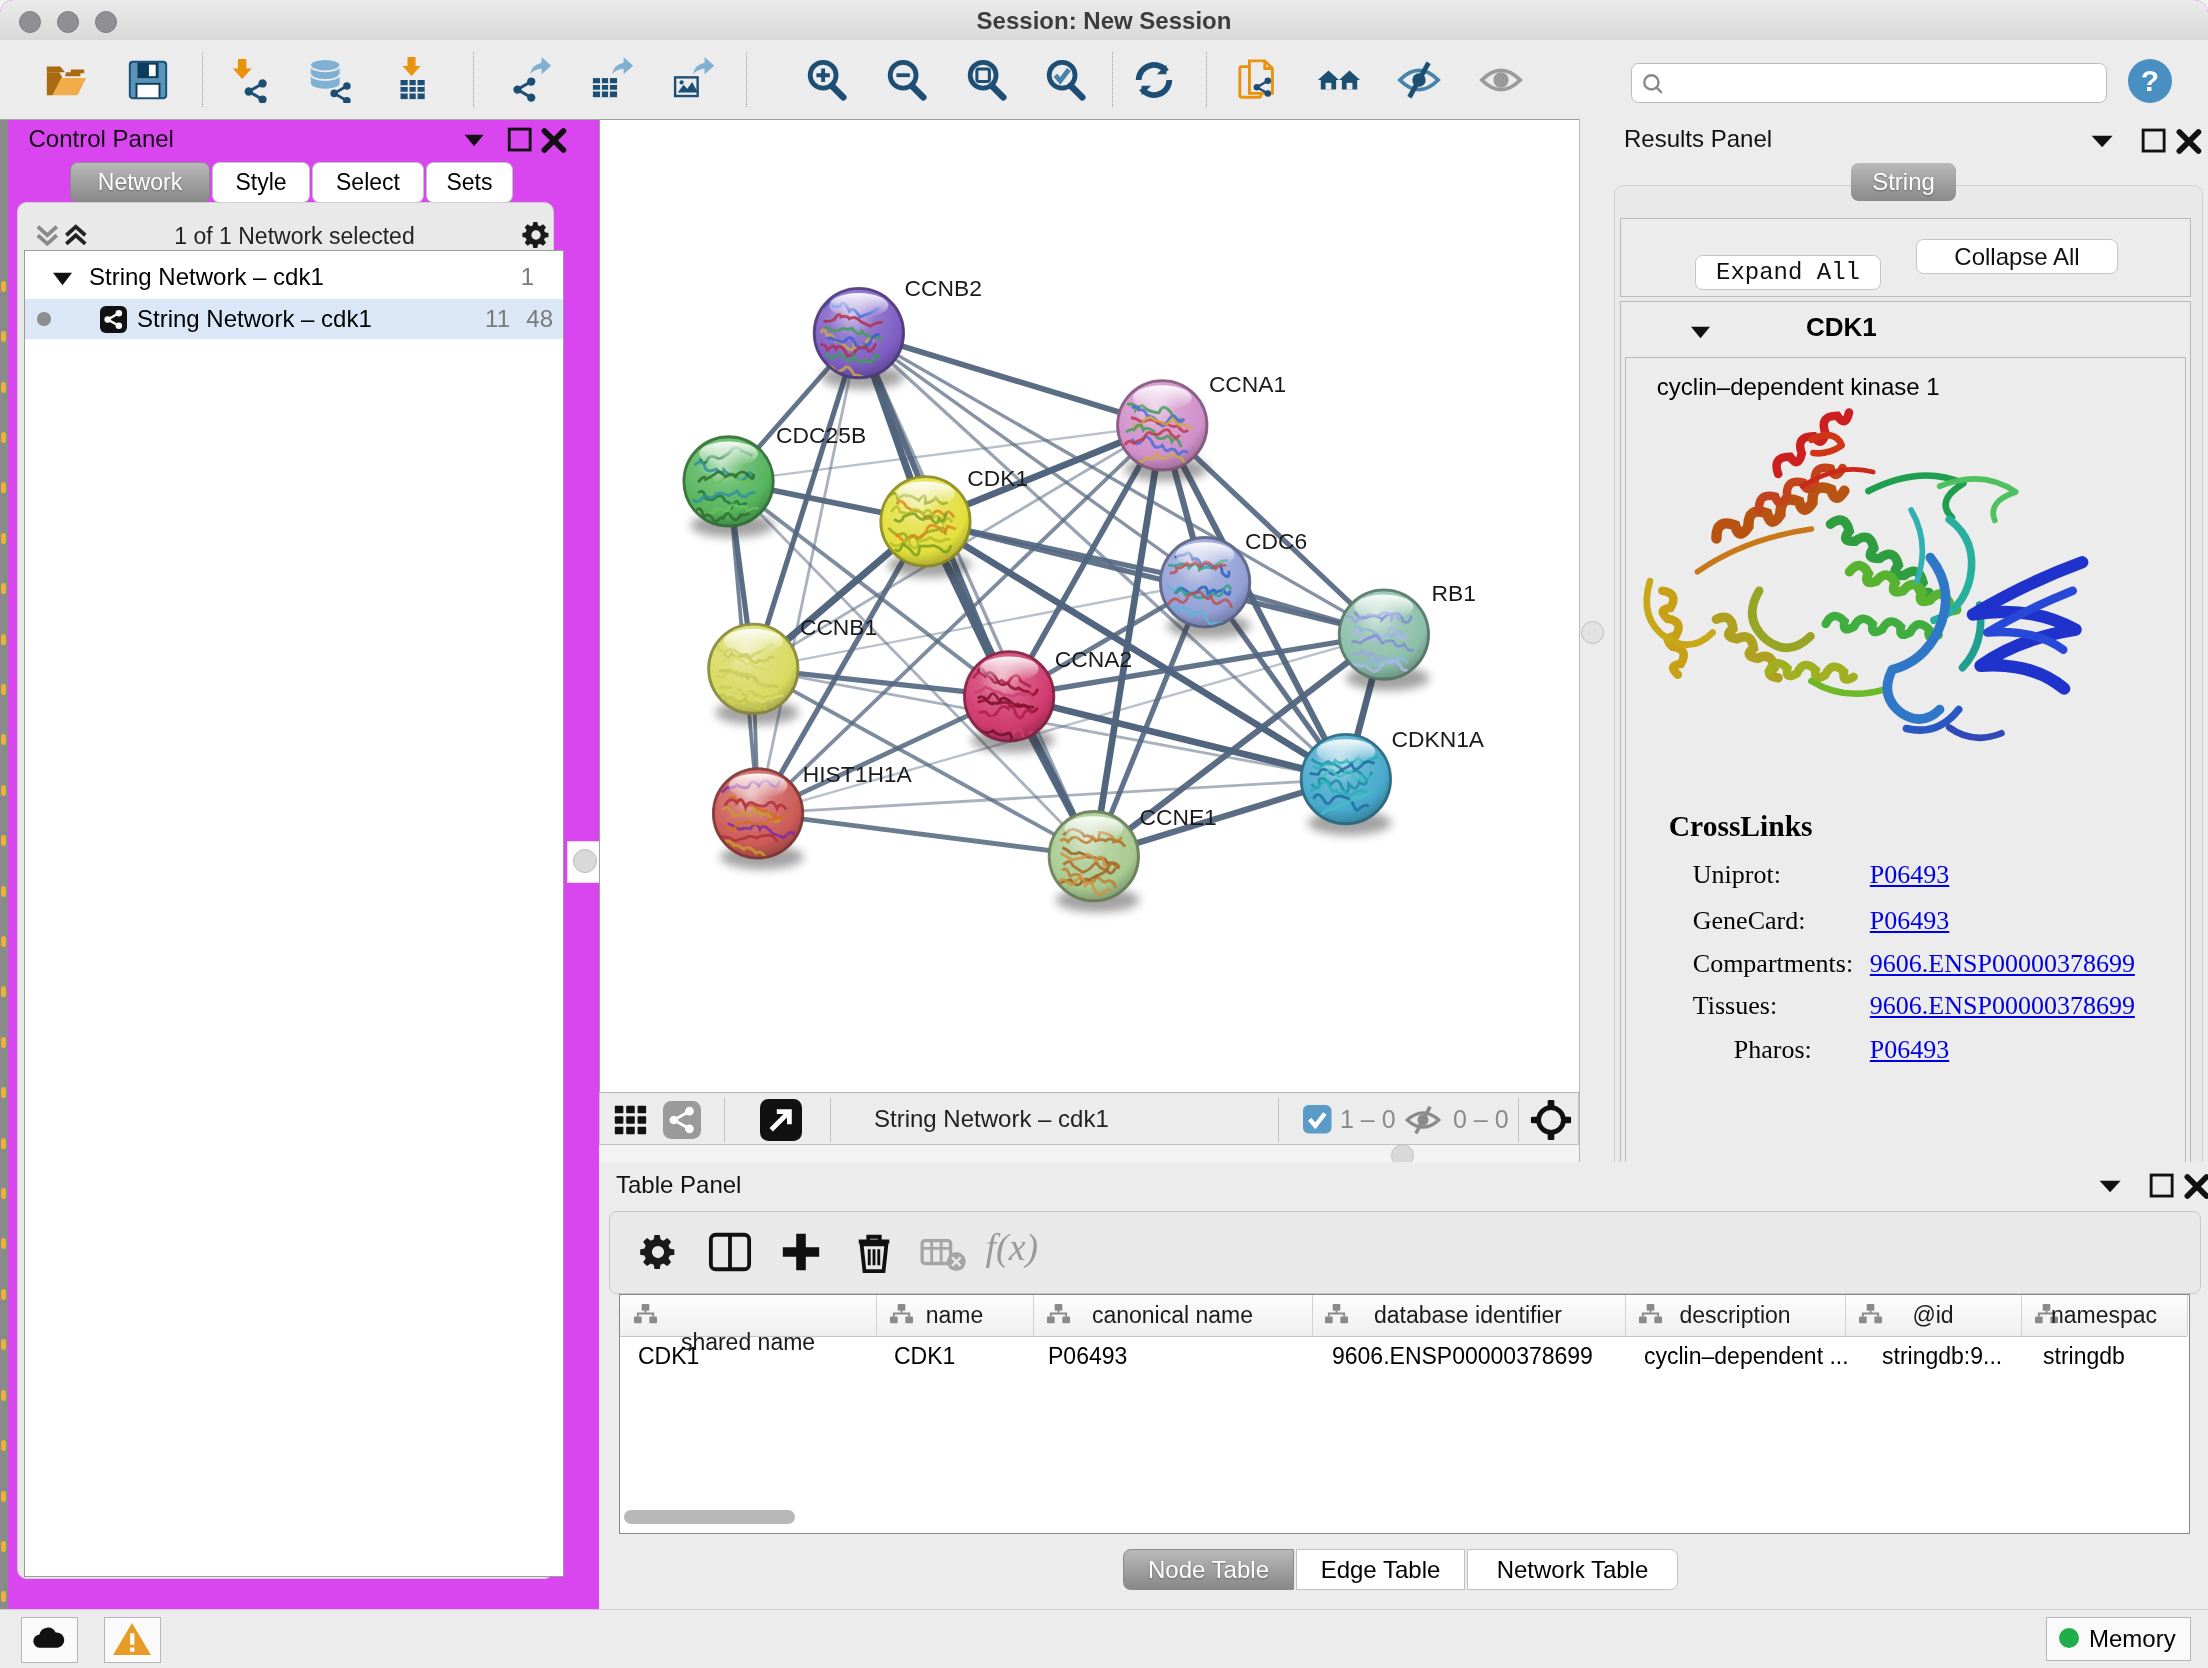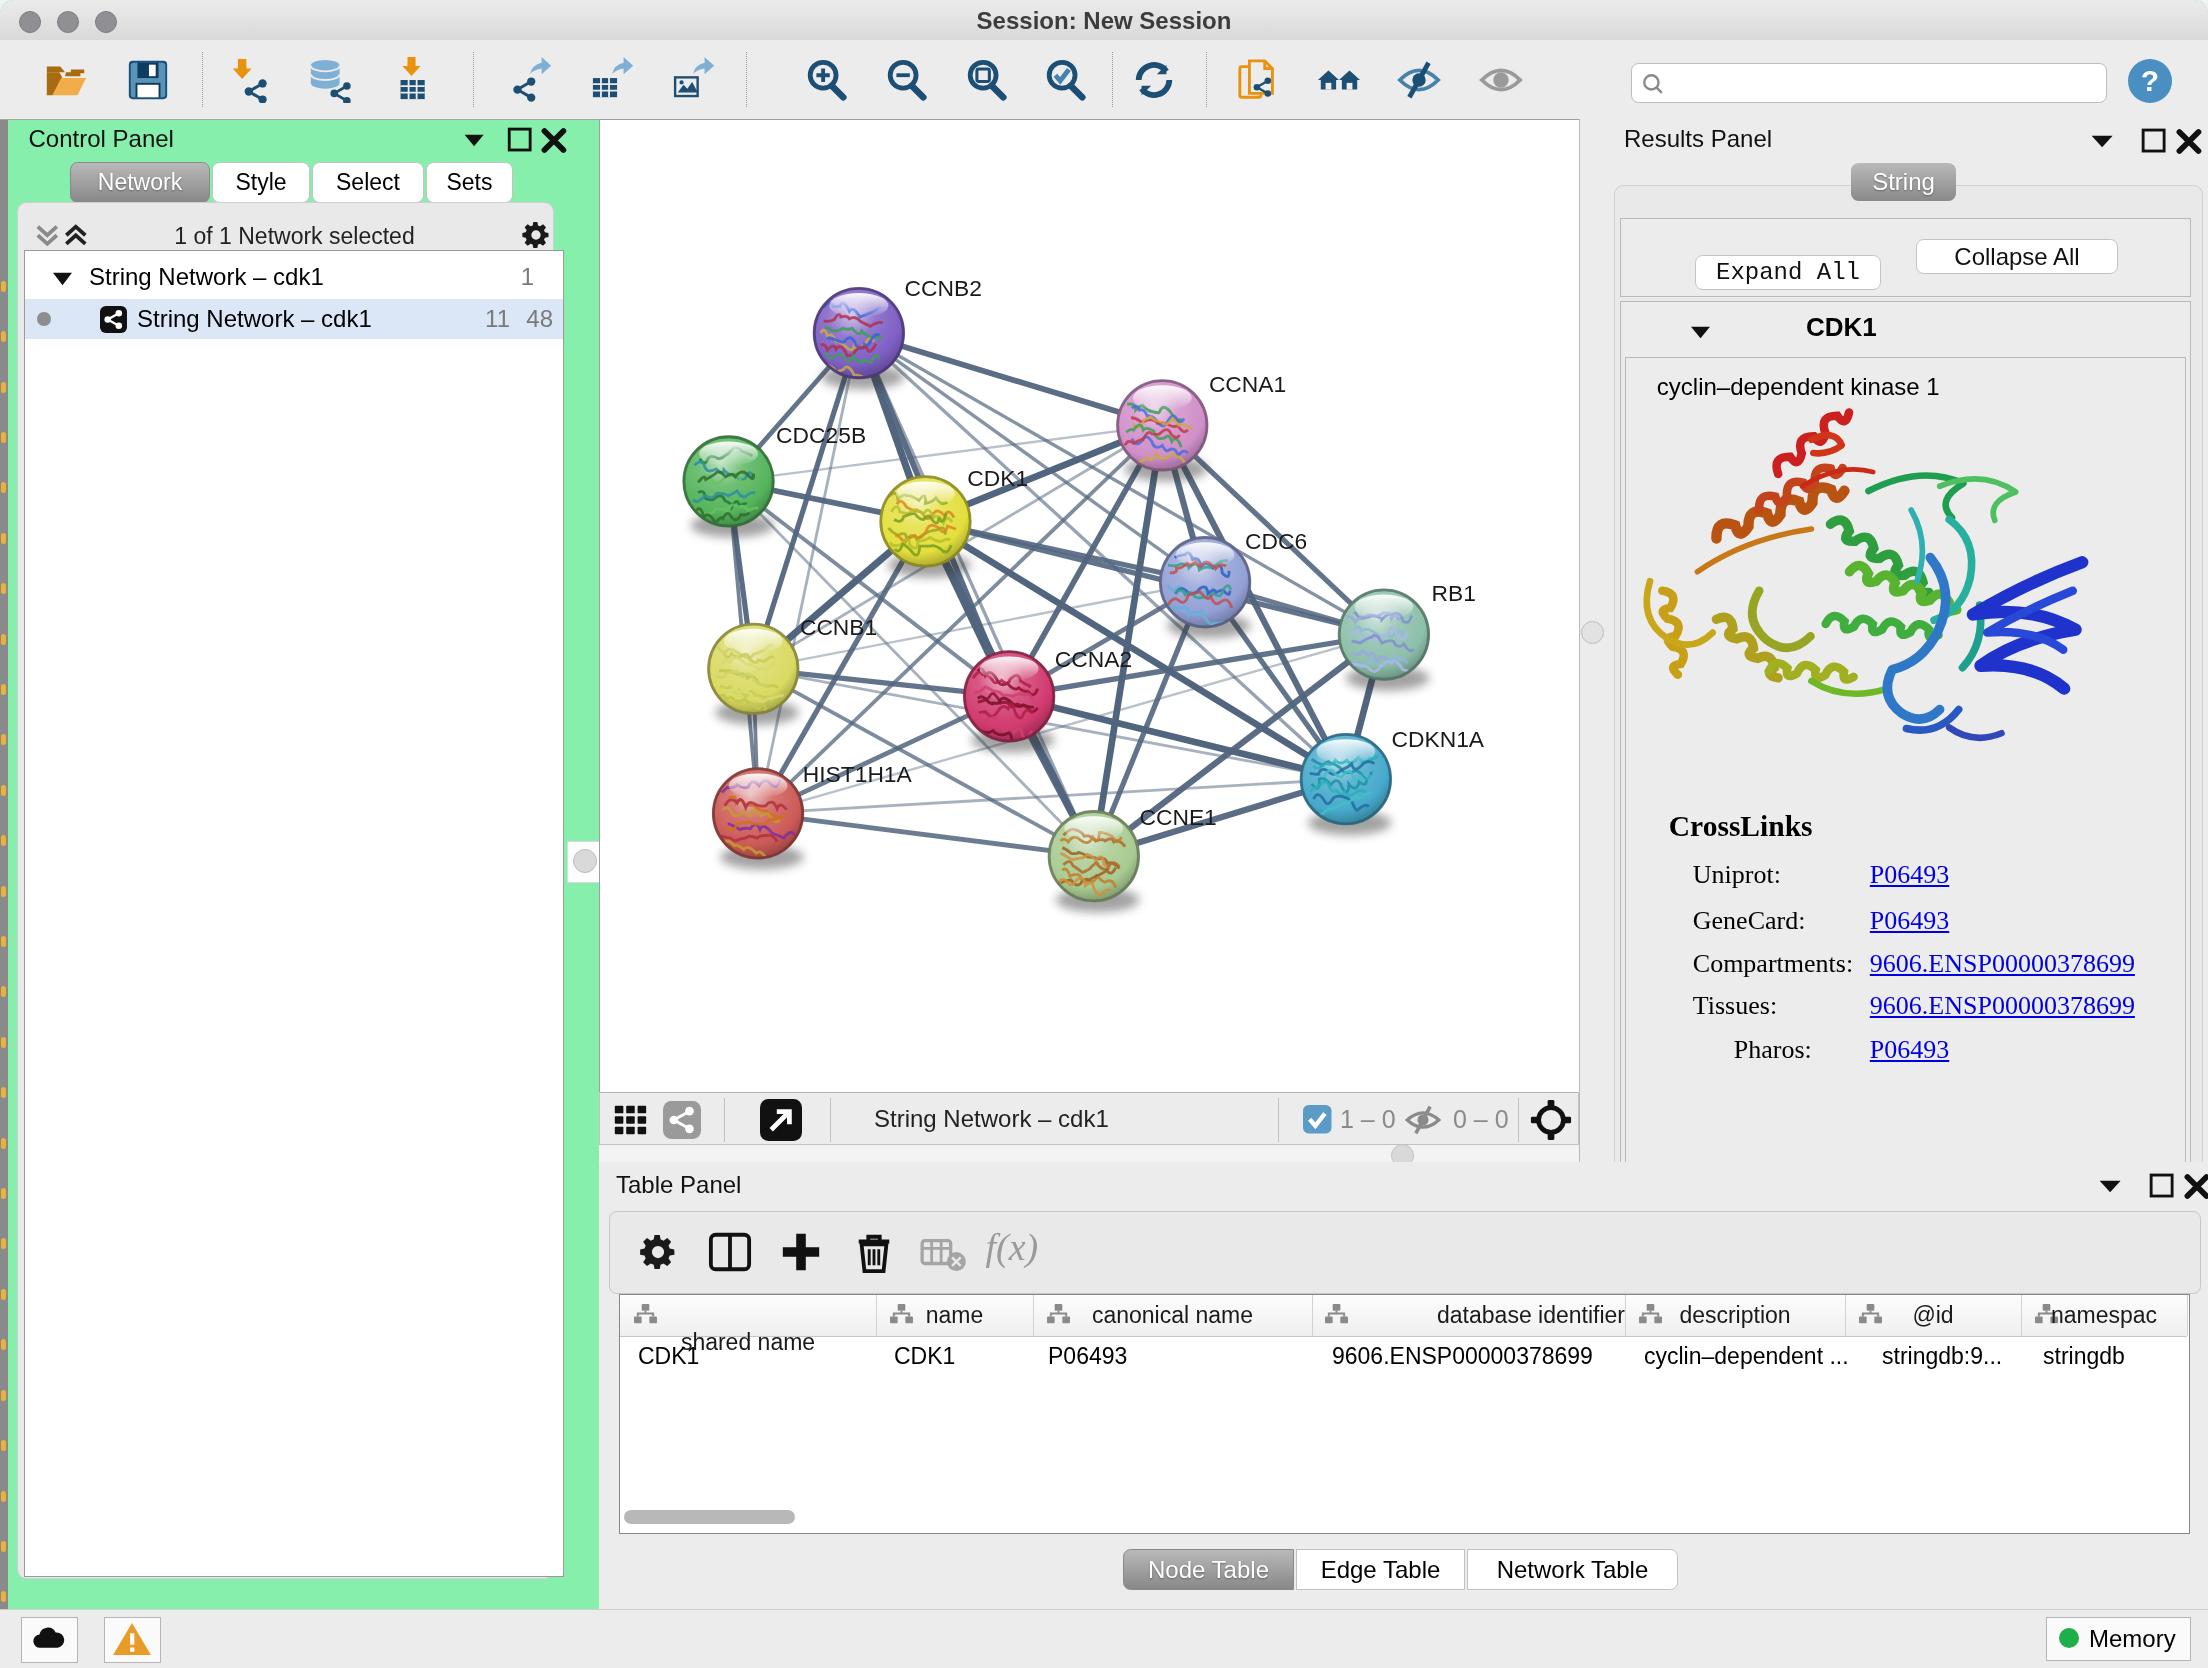--- a/index.html
+++ b/index.html
@@ -1,17 +1,17 @@
 <!DOCTYPE html>
 <html style="font-size:15px"><head><meta charset="utf-8">
 <style>
 html,body{margin:0;padding:0;}
 body{width:2208px;height:1668px;background:#f2f2f2;font-family:"Liberation Sans",sans-serif;overflow:hidden;}
 .abs{position:absolute;}
-#win{position:absolute;left:0;top:0;width:2208px;height:1668px;background:#86efac;border-radius:13.3px 13.3px 0 0;overflow:hidden;}
+#win{position:absolute;left:0;top:0;width:2208px;height:1668px;background:#d946ef;border-radius:13.3px 13.3px 0 0;overflow:hidden;}
 .ttl{font-size:24px;color:#222;}
 .panelT{font-size:24px;color:#111;}
 svg{display:block;}
 .tabB{position:absolute;height:41px;box-sizing:border-box;border:1px solid #c2c2c2;background:#fff;color:#000;font-size:23px;text-align:center;line-height:39px;border-radius:7.6px;}
 .tabSel{background:linear-gradient(#b9b9b9,#888);color:#fff;border:1px solid #8a8a8a;text-shadow:0 1px 1.9px rgba(0,0,0,.35);}
 .wbtn{position:absolute;background:#fff;border:1px solid #c3c3c3;border-radius:7.6px;box-sizing:border-box;font-size:24px;color:#111;text-align:center;}
 .lnk{color:#0000e0;text-decoration:underline;}
 .serif{font-family:"Liberation Serif",serif;}
 </style></head><body>
 <div id="win">
@@ -833,21 +833,21 @@
             <div style="position:absolute;left:13.3px;top:7.6px;">
               <svg width="25" height="23" viewBox="0 0 26 24">
                 <g fill="#8a8a8a">
                   <rect x="9" y="1" width="8" height="7" rx="1"></rect>
                   <rect x="1" y="14" width="8" height="7" rx="1"></rect>
                   <rect x="17" y="14" width="8" height="7" rx="1"></rect>
                   <path d="M13 8 v3 M5 14 v-3 h16 v3" stroke="#8a8a8a" stroke-width="2" fill="none"></path>
                 </g>
               </svg>
             </div>
-            <div style="position:absolute;left:0;top:6.7px;width:314px;text-align:right;font-size:23px;color:#1a1a1a;">database identifier</div>
+            <div style="position:absolute;left:0;top:6.7px;width:314px;text-align:center;font-size:23px;color:#1a1a1a;">database identifier</div>
           </div>
           <div class="abs" style="left:1005px;top:0;width:220px;height:41px;border-right:1px solid #d2d2d2;">
             <div style="position:absolute;left:13.3px;top:7.6px;">
               <svg width="25" height="23" viewBox="0 0 26 24">
                 <g fill="#8a8a8a">
                   <rect x="9" y="1" width="8" height="7" rx="1"></rect>
                   <rect x="1" y="14" width="8" height="7" rx="1"></rect>
                   <rect x="17" y="14" width="8" height="7" rx="1"></rect>
                   <path d="M13 8 v3 M5 14 v-3 h16 v3" stroke="#8a8a8a" stroke-width="2" fill="none"></path>
                 </g>

